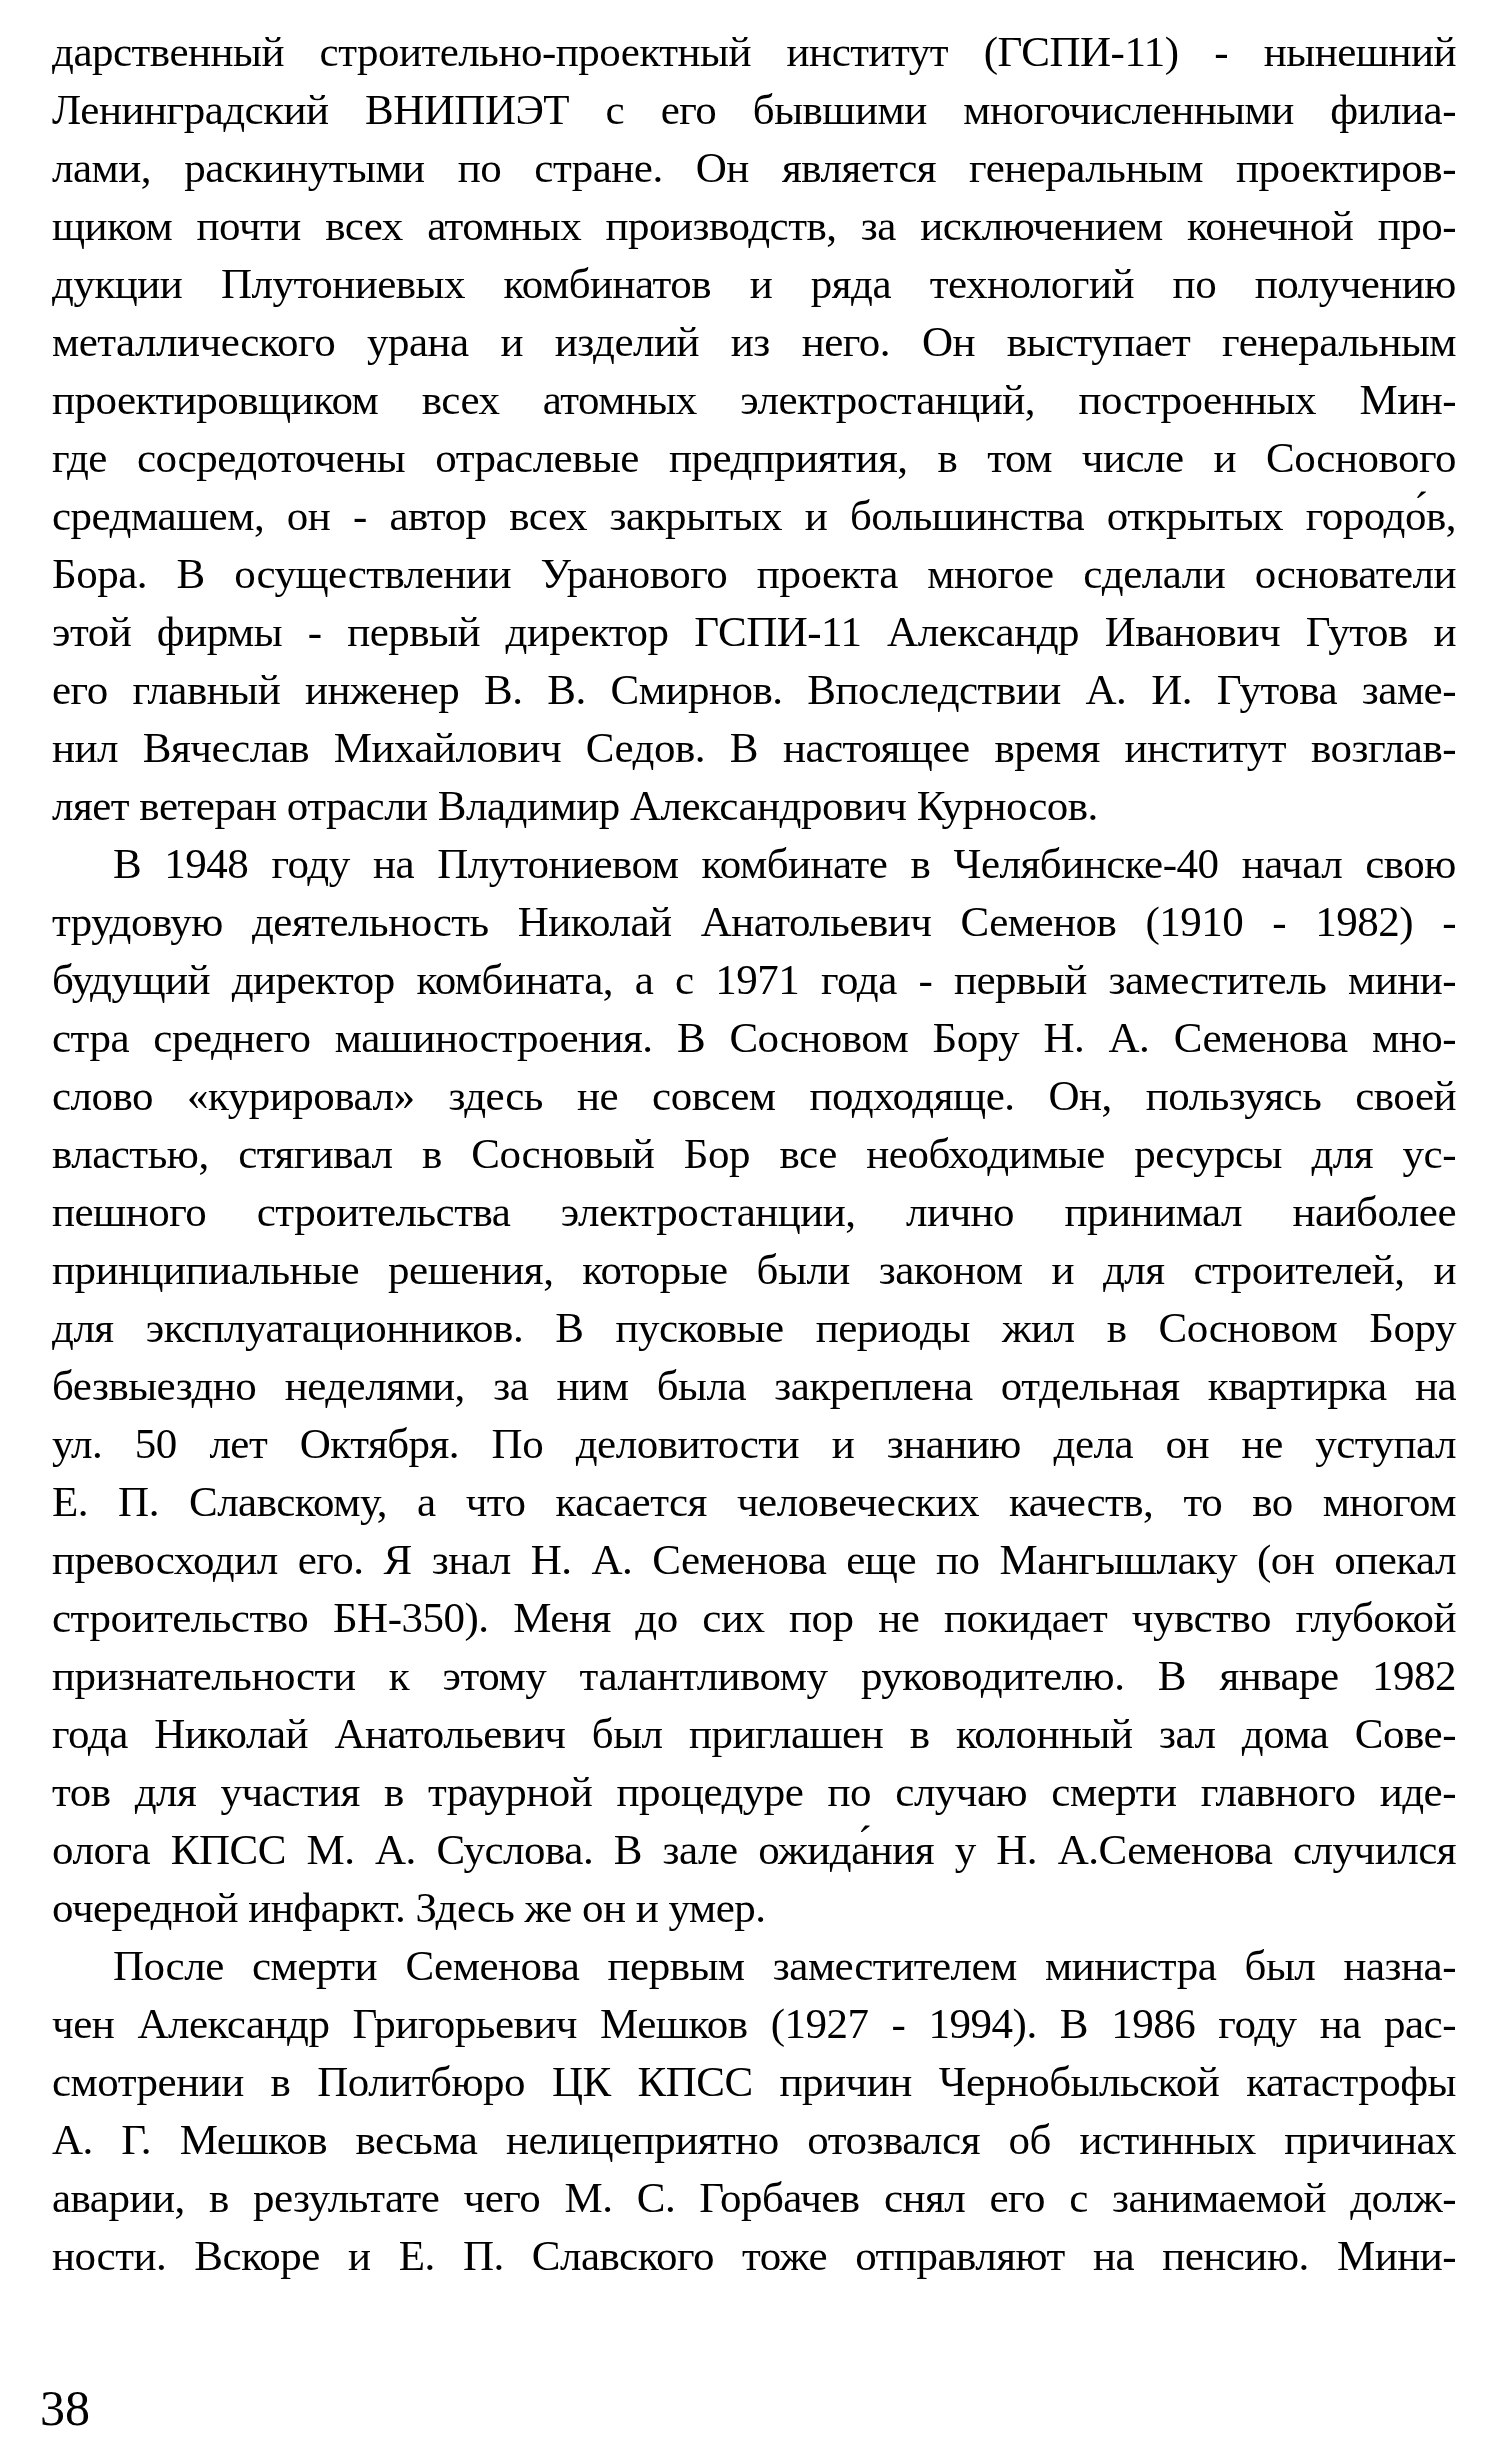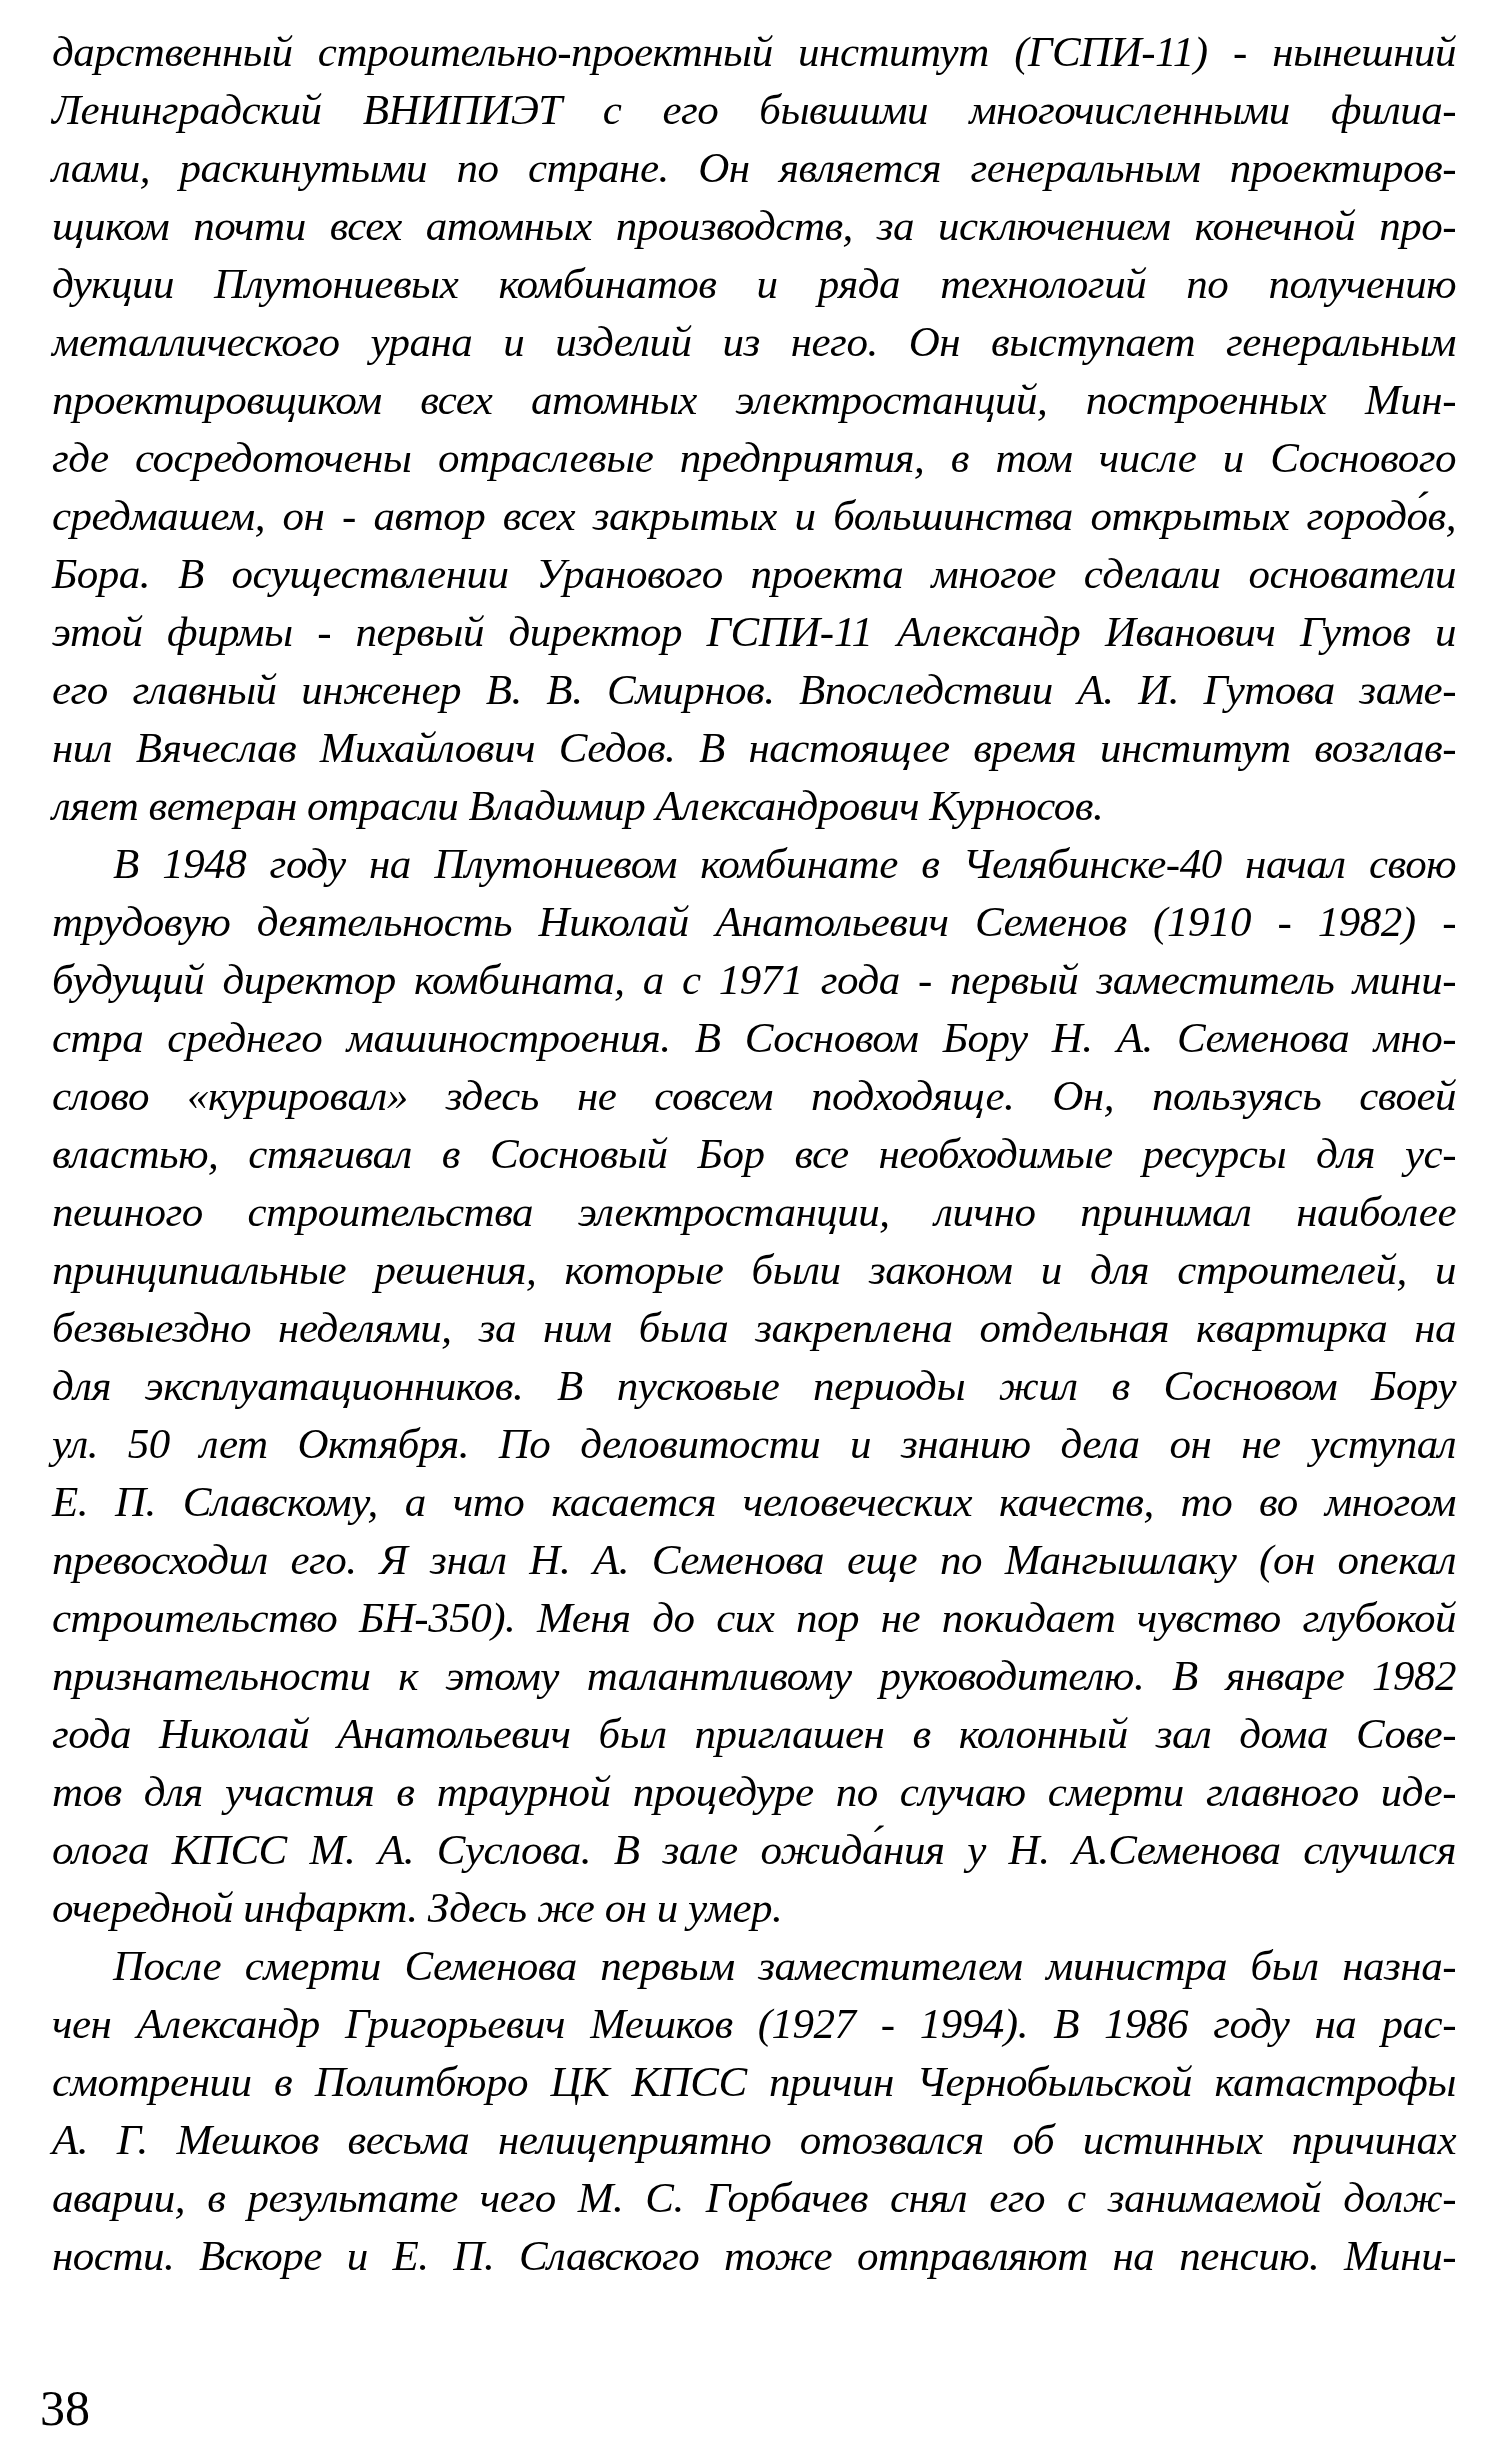--- a/index.html
+++ b/index.html
@@ -14,21 +14,20 @@
     background: #ffffff;
     color: #000000;
     font-family: "Liberation Serif", "DejaVu Serif", serif;
     overflow: hidden;
   }
   .text-block {
     position: absolute;
     left: 52px;
     top: 22.6px;
     width: 1404px;
-    font-style: italic;
   }
   .line {
     margin: 0;
     padding: 0;
     font-size: 43px;
     line-height: 58px;
     letter-spacing: -0.5px;
     white-space: normal;
     text-align: justify;
     text-align-last: justify;
@@ -71,22 +70,22 @@
     <p class="line">нил Вячеслав Михайлович Седов. В настоящее время институт возглав-</p>
     <p class="line para-end">ляет ветеран отрасли Владимир Александрович Курносов.</p>
     <p class="line indent">В 1948 году на Плутониевом комбинате в Челябинске-40 начал свою</p>
     <p class="line">трудовую деятельность Николай Анатольевич Семенов (1910 - 1982) -</p>
     <p class="line">будущий директор комбината, а с 1971 года - первый заместитель мини-</p>
     <p class="line">стра среднего машиностроения. В Сосновом Бору Н. А. Семенова мно-</p>
     <p class="line">слово «курировал» здесь не совсем подходяще. Он, пользуясь своей</p>
     <p class="line">властью, стягивал в Сосновый Бор все необходимые ресурсы для ус-</p>
     <p class="line">пешного строительства электростанции, лично принимал наиболее</p>
     <p class="line">принципиальные решения, которые были законом и для строителей, и</p>
+    <p class="line">для эксплуатационников. В пусковые периоды жил в Сосновом Бору</p>
     <p class="line">безвыездно неделями, за ним была закреплена отдельная квартирка на</p>
-    <p class="line">для эксплуатационников. В пусковые периоды жил в Сосновом Бору</p>
     <p class="line">ул. 50 лет Октября. По деловитости и знанию дела он не уступал</p>
     <p class="line">Е. П. Славскому, а что касается человеческих качеств, то во многом</p>
     <p class="line">превосходил его. Я знал Н. А. Семенова еще по Мангышлаку (он опекал</p>
     <p class="line">строительство БН-350). Меня до сих пор не покидает чувство глубокой</p>
     <p class="line">признательности к этому талантливому руководителю. В январе 1982</p>
     <p class="line">года Николай Анатольевич был приглашен в колонный зал дома Сове-</p>
     <p class="line">тов для участия в траурной процедуре по случаю смерти главного иде-</p>
     <p class="line">олога КПСС М. А. Суслова. В зале ожида́ния у Н. А.Семенова случился</p>
     <p class="line para-end">очередной инфаркт. Здесь же он и умер.</p>
     <p class="line indent">После смерти Семенова первым заместителем министра был назна-</p>

